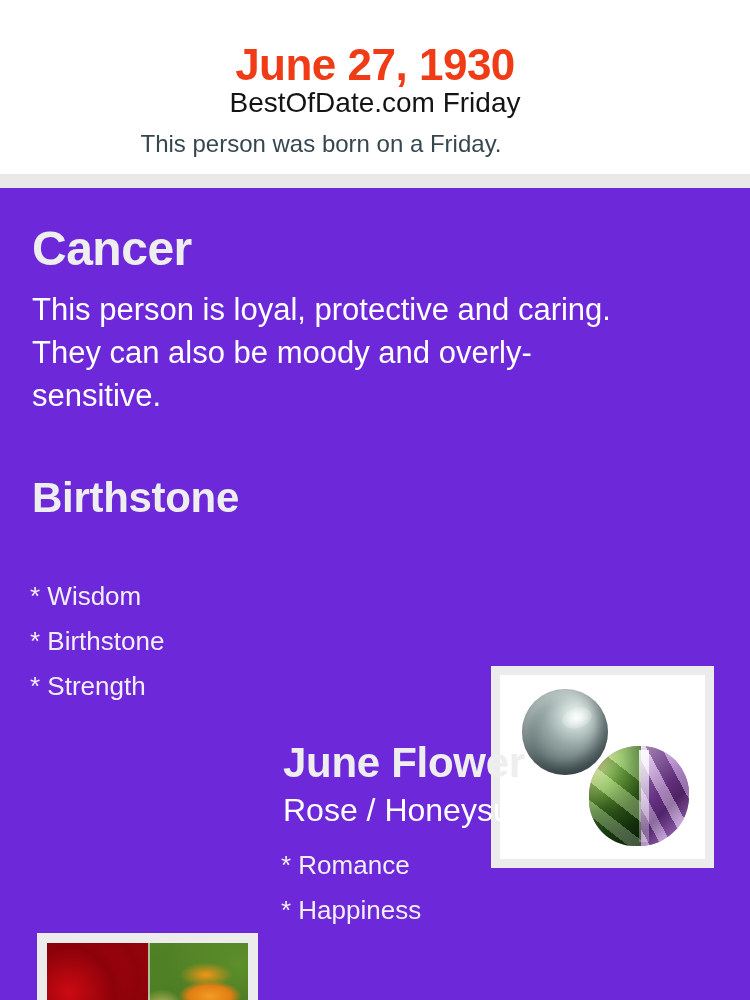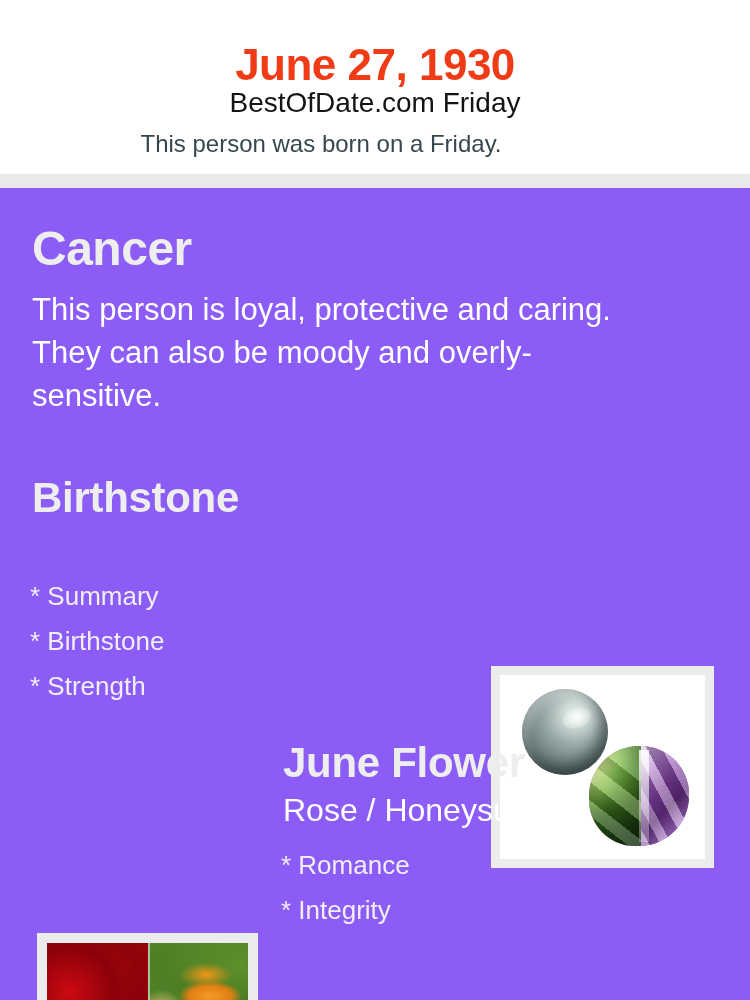--- a/index.html
+++ b/index.html
@@ -65,21 +65,21 @@
     height: 14px;
     background: #e9e9e9;
   }
 
   
   .body-panel {
     position: absolute;
     left: 0; top: 188px;
     width: 750px;
     height: 812px;
-    background: #8b5cf6;
+    background: #6d28d9;
   }
 
   
   .zodiac-title {
     position: absolute;
     left: 32px; top: 33px;
     font-size: 48px;
     font-weight: bold;
     color: #eeeeee;
     line-height: 56px;
@@ -294,21 +294,21 @@
 
   <div class="separator"></div>
 
   <div class="body-panel">
 
     <div class="zodiac-title">Cancer</div>
     <div class="zodiac-desc">This person is loyal, protective and caring. They can also be moody and overly-sensitive.</div>
 
     <div class="stone-title">Birthstone</div>
     <div class="stone-traits">
-      <div class="trait">* Summary</div>
+      <div class="trait">* Wisdom</div>
       <div class="trait">* Birthstone</div>
       <div class="trait">* Strength</div>
     </div>
 
     <div class="photo-frame stone-frame">
       <div class="photo-inner stone-canvas">
         <div class="pearl"></div>
         <div class="gem">
           <div class="gem-left"></div>
           <div class="gem-right"></div>
@@ -322,17 +322,17 @@
         <div class="roses-half"></div>
         <div class="honey-half"></div>
         <div class="half-divider"></div>
       </div>
     </div>
 
     <div class="flower-title">June Flower</div>
     <div class="flower-name">Rose / Honeysuckle</div>
     <div class="flower-traits">
       <div class="trait">* Romance</div>
-      <div class="trait">* Integrity</div>
+      <div class="trait">* Happiness</div>
     </div>
 
   </div>
 </div>
 
 </body></html>

